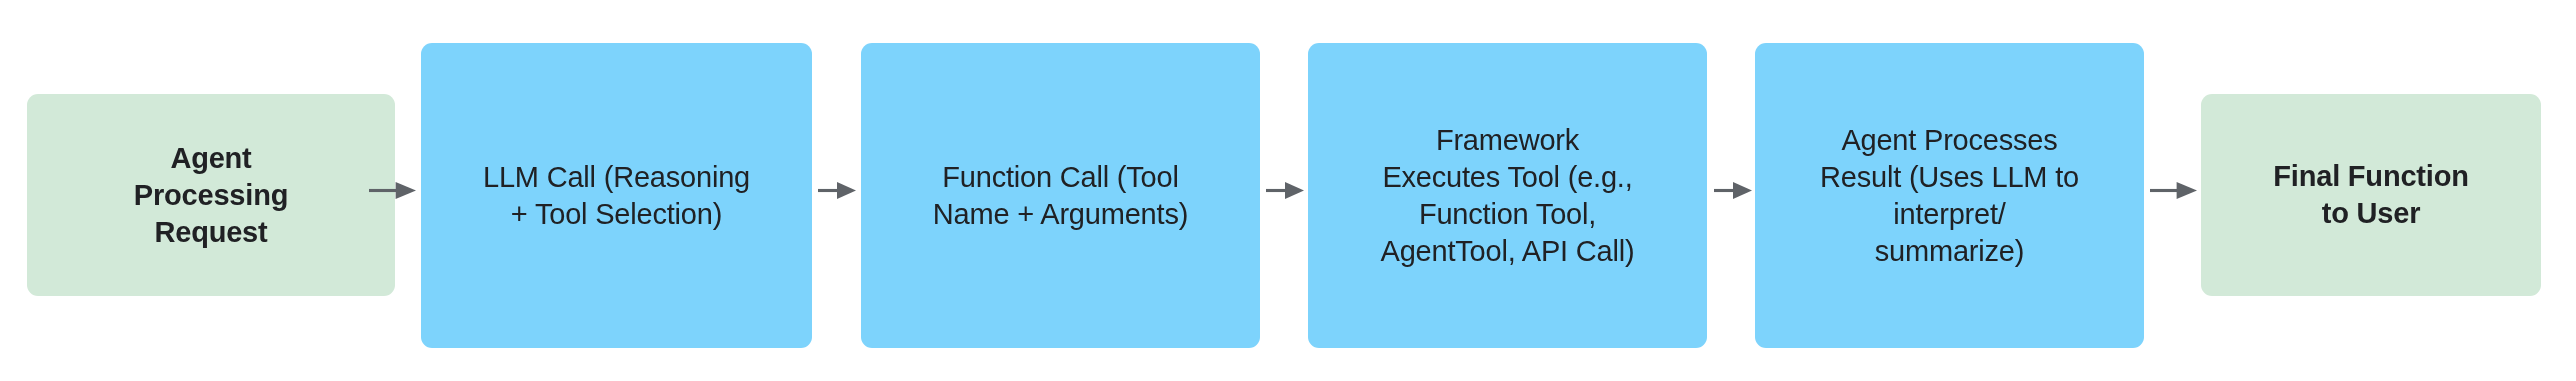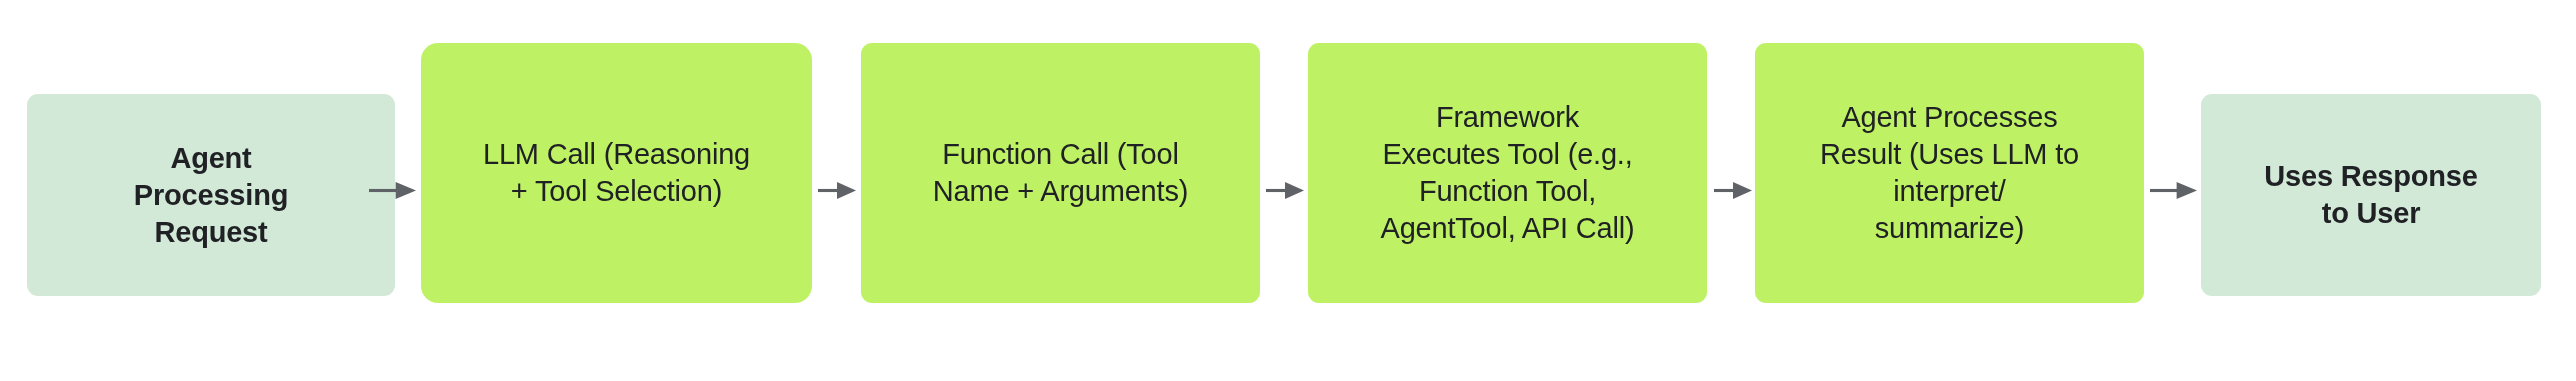--- a/index.html
+++ b/index.html
@@ -47,32 +47,32 @@
   }
   .node.terminal .node-label {
     font-size: 29px;
     line-height: 37px;
     font-weight: 700;
   }
 
   
   .node.process {
     top: 43px;
-    height: 260px;
-    background: #bef264;
+    height: 305px;
+    background: #7dd3fc;
   }
   .node.process .node-label {
     font-size: 29px;
     line-height: 37px;
     font-weight: 400;
   }
 
   
   #node-0 { left: 27px;   width: 368px; }
-  #node-1 { left: 421px;  width: 391px; padding: 0 18px; border-radius: 17px; }
+  #node-1 { left: 421px;  width: 391px; padding: 0 18px; }
   #node-2 { left: 861px; width: 399px; padding: 0 17px; }
   #node-3 { left: 1308px; width: 399px; padding: 0 17px; }
   #node-4 { left: 1755px; width: 389px; padding: 7px 17px; }
   #node-5 { left: 2201px; width: 340px; }
 
   
   .arrow {
     position: absolute;
     top: 178px;
     height: 25px;
@@ -148,18 +148,18 @@
   </div>
 
   <div class="arrow" id="arrow-4">
     <svg width="100%" height="25" viewBox="0 0 60 32" preserveAspectRatio="none">
       <line x1="0" y1="16" x2="38" y2="16" stroke="#5f6368" stroke-width="4"></line>
       <polygon points="34,5 60,16 34,27" fill="#5f6368"></polygon>
     </svg>
   </div>
 
   <div class="node terminal" id="node-5">
-    <span class="node-label">Uses Response
+    <span class="node-label">Final Function
 to User</span>
   </div>
 
 </div>
 
 
 </body></html>

